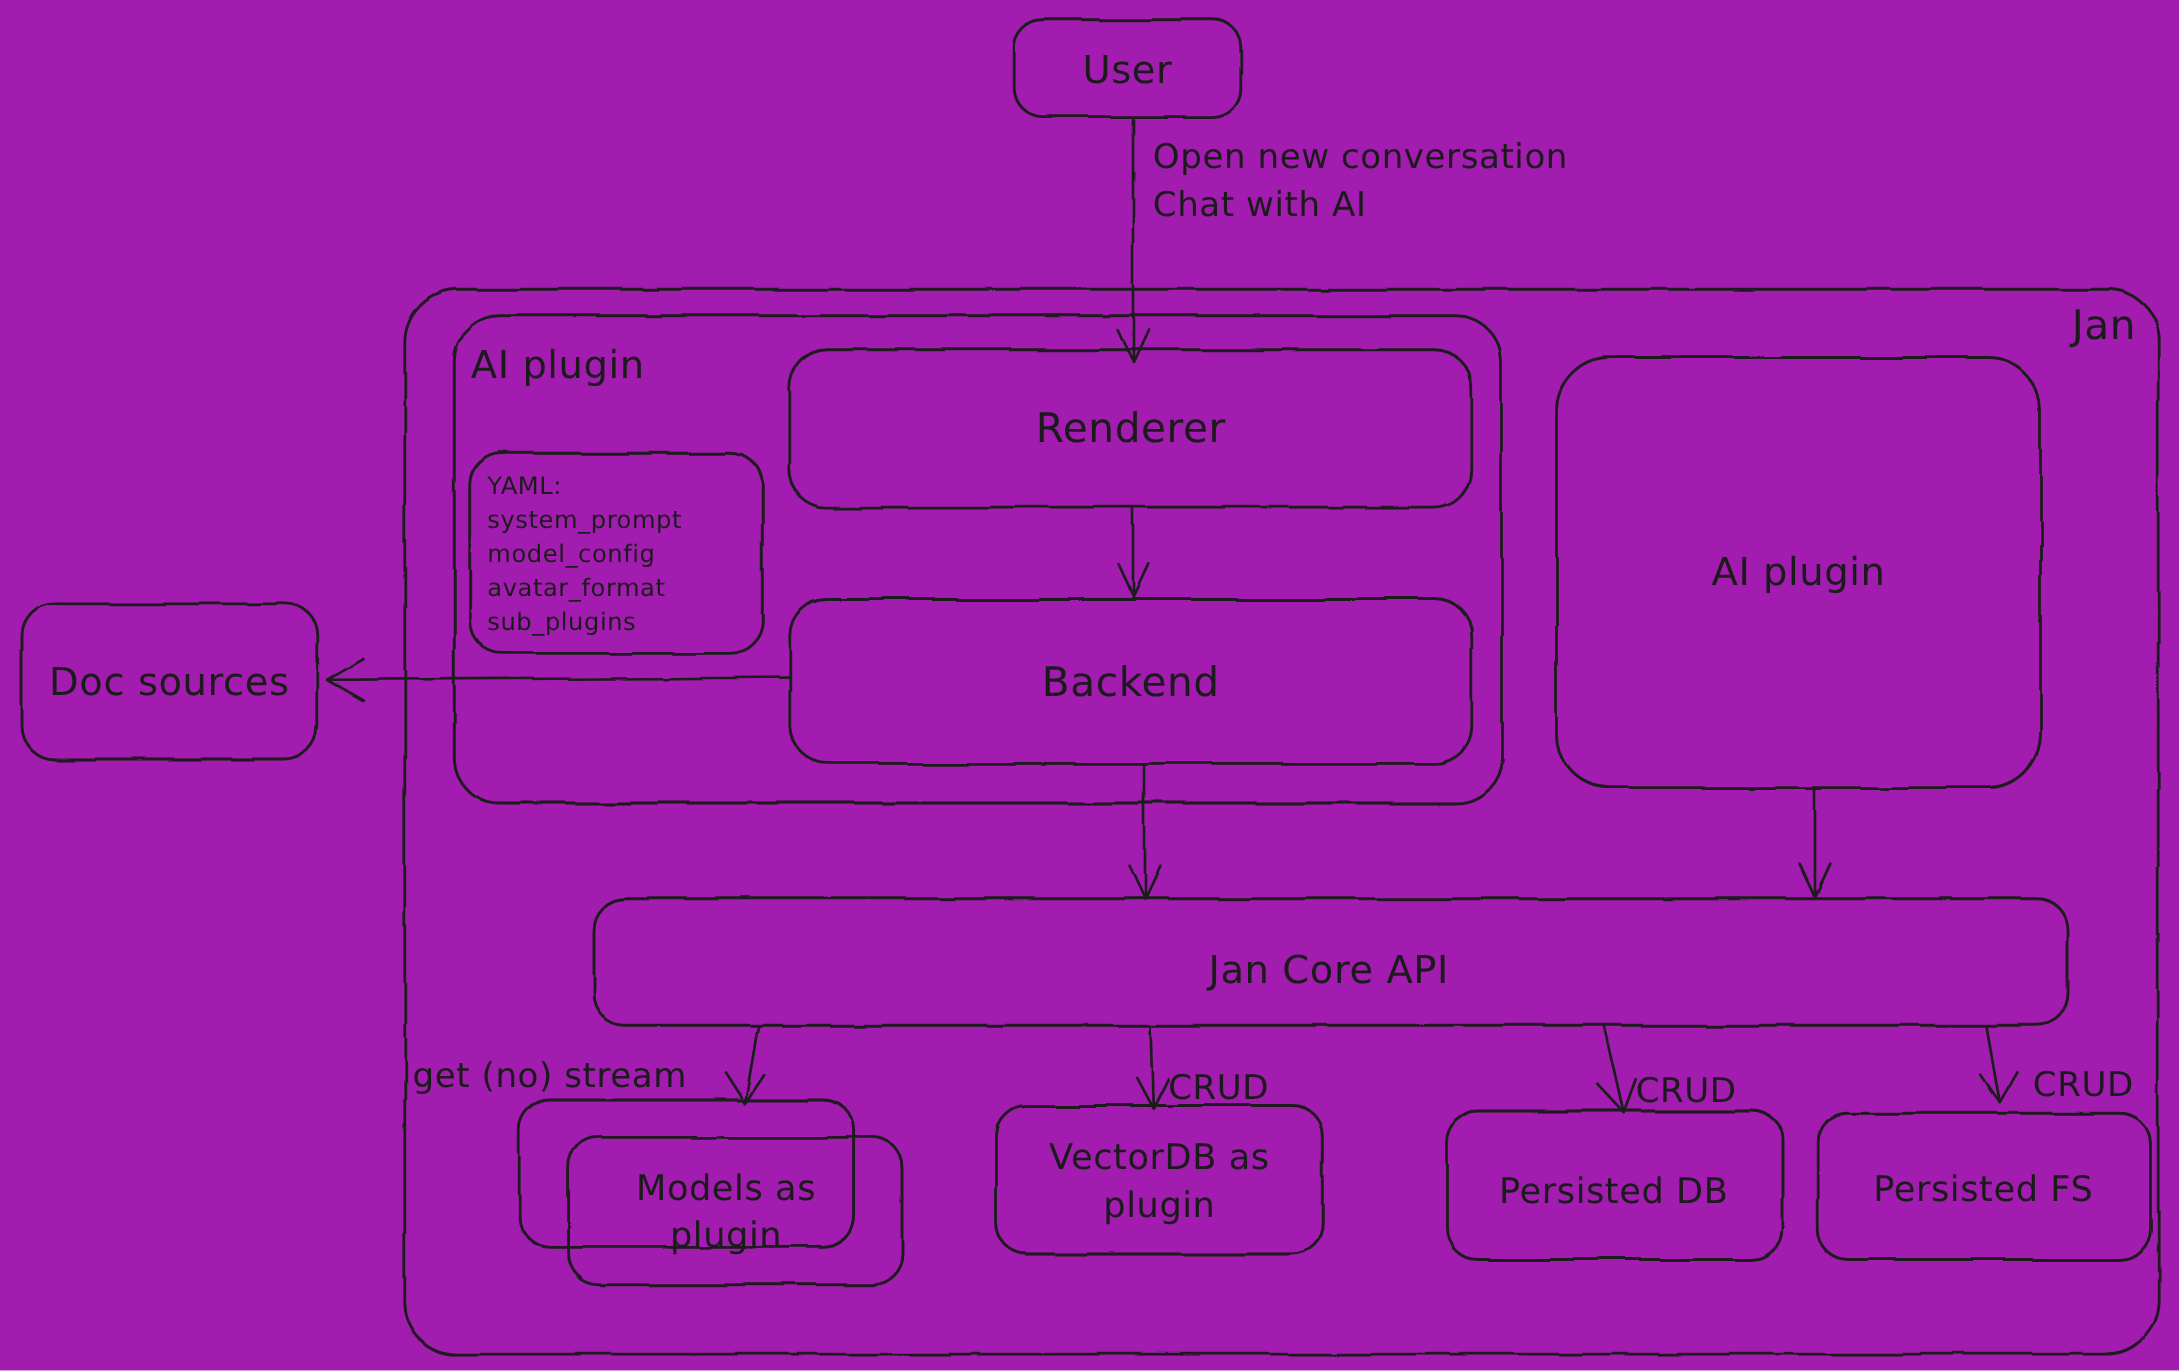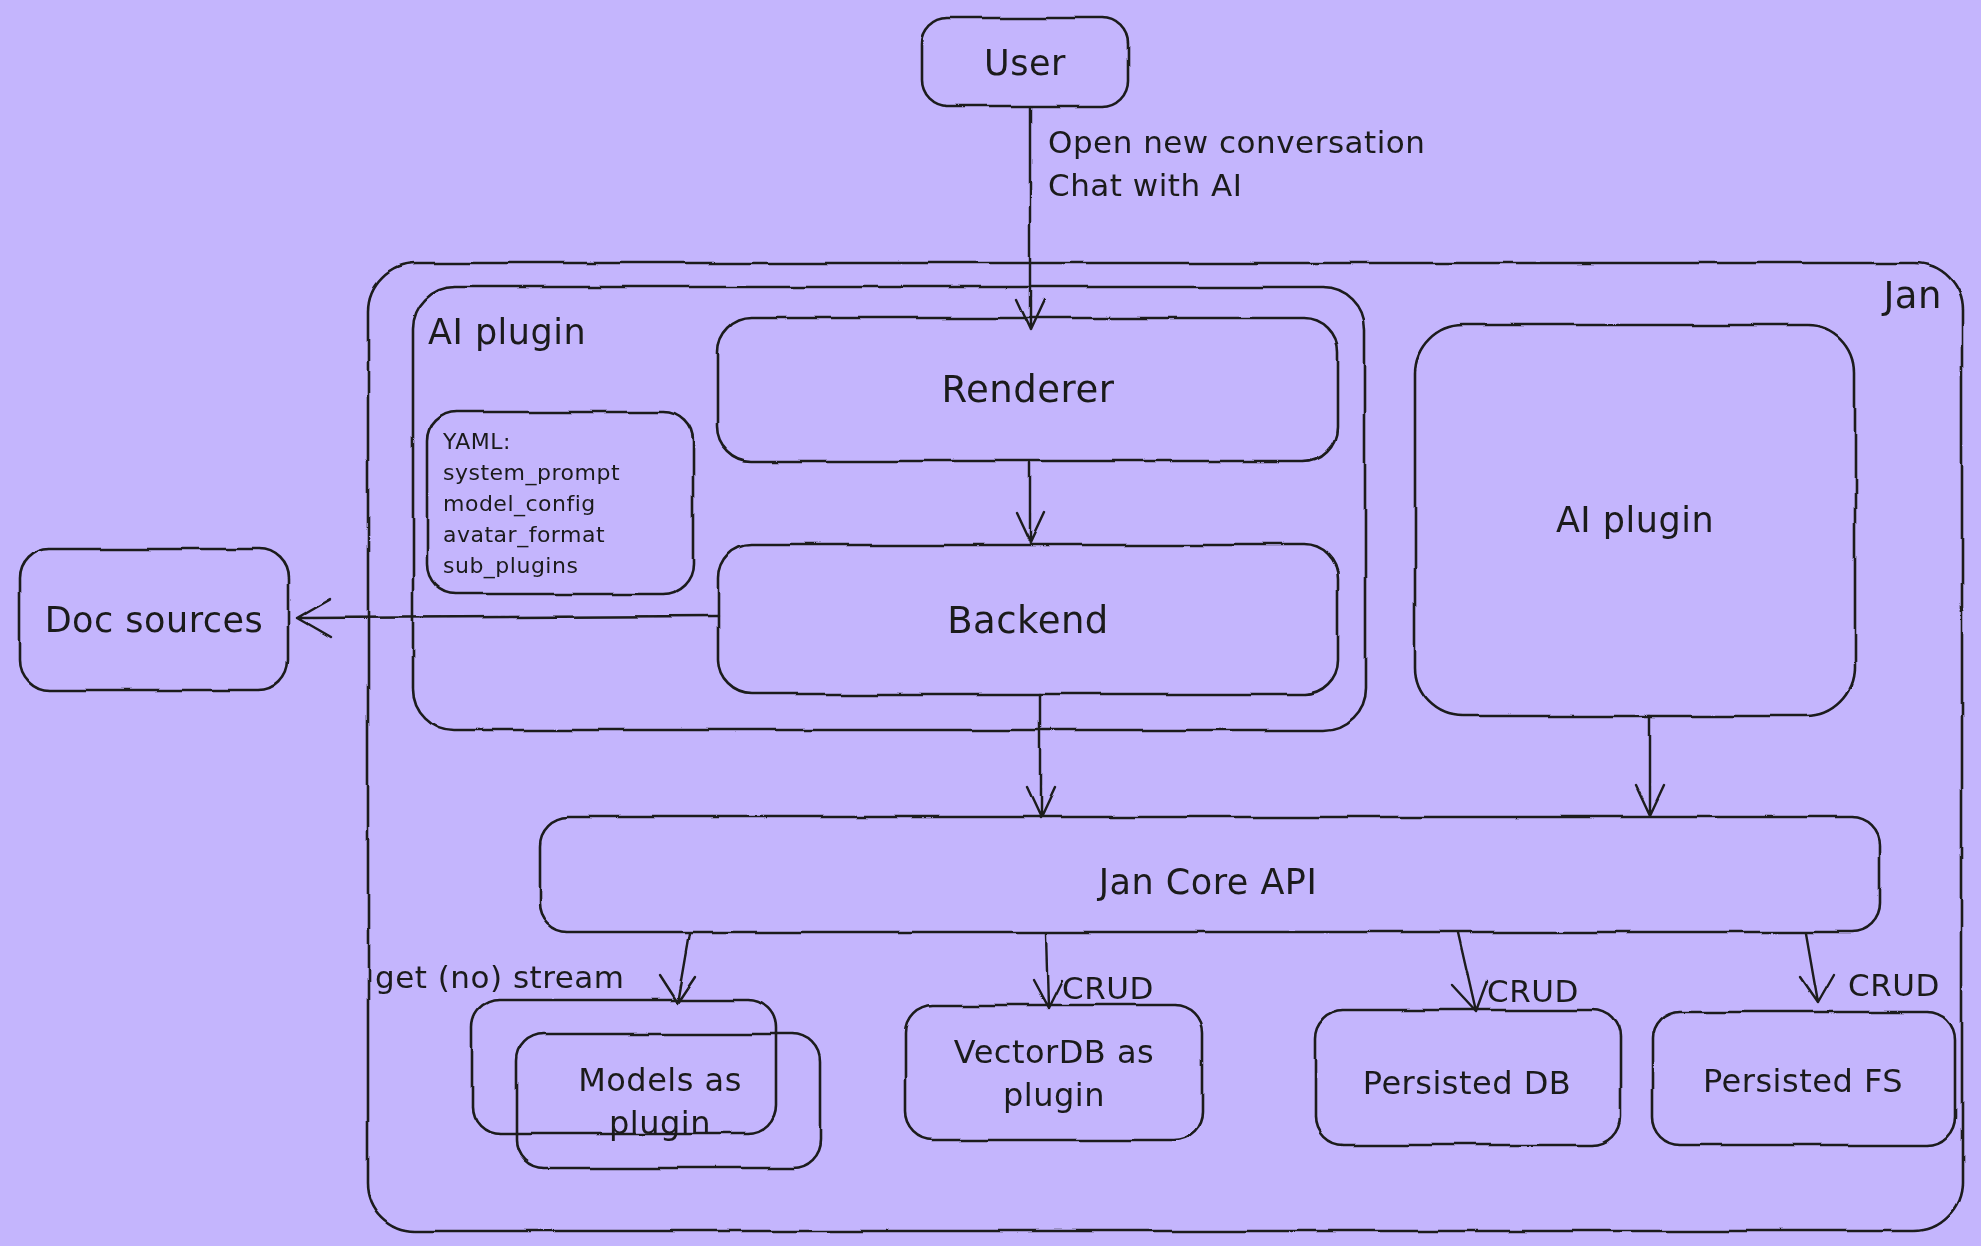--- a/index.html
+++ b/index.html
@@ -4,21 +4,21 @@
 <style>
   html, body {
     margin: 0;
     padding: 0;
     background: #ffffff;
   }
   .stage {
     position: relative;
     width: 1981px;
     height: 1246px;
-    background: #c4b5fd;
+    background: #a21caf;
     overflow: hidden;
   }
   svg { display: block; }
   .shape {
     fill: none;
     stroke: #1b1b1b;
     stroke-width: 2.6;
     stroke-linecap: round;
     stroke-linejoin: round;
   }

